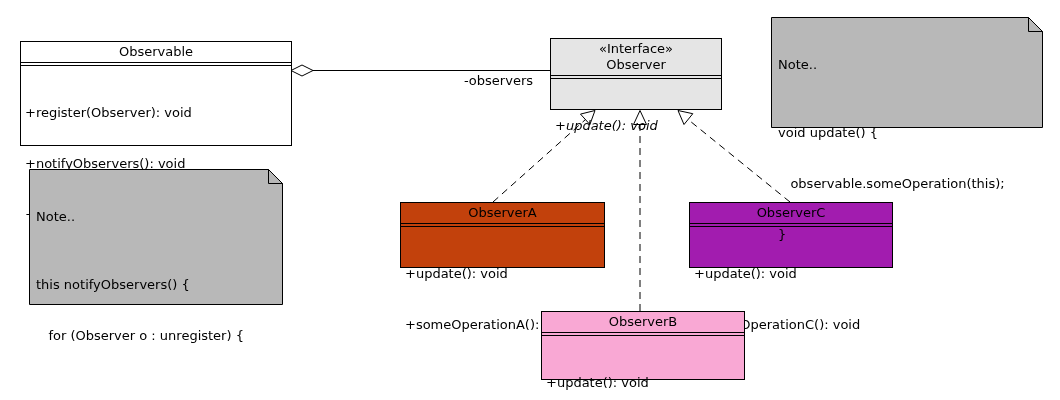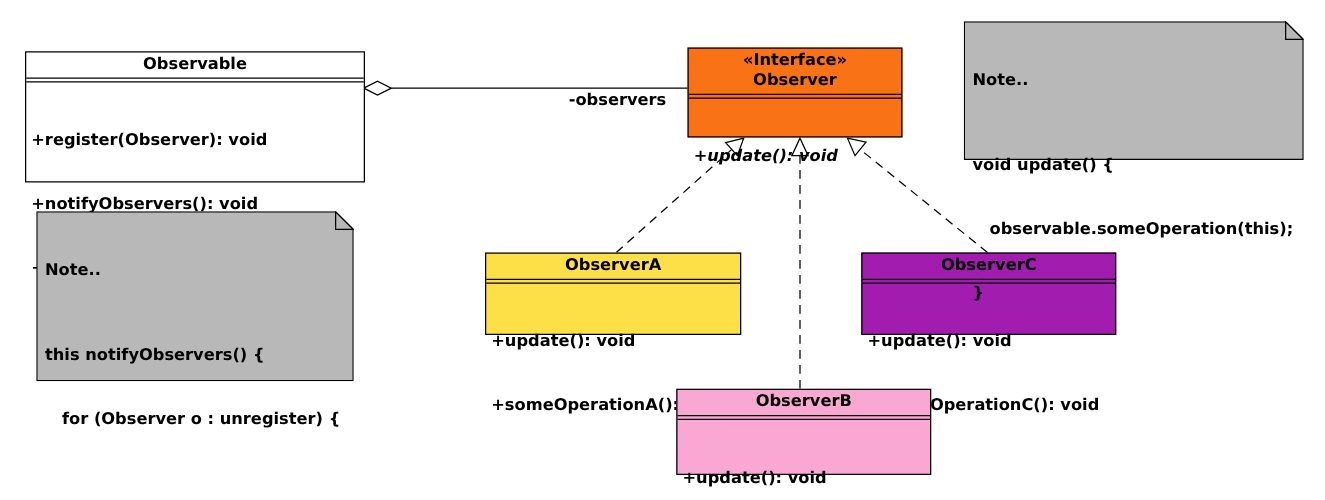--- a/index.html
+++ b/index.html
@@ -8,21 +8,20 @@
     background: #ffffff;
   }
   #canvas {
     position: relative;
     width: 1060px;
     height: 400px;
     background: #ffffff;
     font-family: "DejaVu Sans", sans-serif;
     color: #000;
     overflow: hidden;
-    font-weight: bold;
   }
   #relations {
     position: absolute;
     left: 0; top: 0;
     width: 1060px;
     height: 400px;
   }
   #relations line, #relations polygon {
     stroke: #000;
     stroke-width: 1;
@@ -108,32 +107,32 @@
     <div class="uml-attrs"></div>
     <div class="uml-methods">
       <div>+register(Observer): void</div>
       <div>+notifyObservers(): void</div>
       <div>+someOperation(Observer): void</div>
     </div>
   </div>
 
   <div class="assoc-label" style="left:433px; top:73px; width:100px;">-observers</div>
 
-  <div class="uml-class" style="left: 550px; top: 38px; width: 172px; height: 72px; background: #f97316;">
+  <div class="uml-class" style="left: 550px; top: 38px; width: 172px; height: 72px; background: #e5e5e5;">
     <div class="uml-title">
       <div>«Interface»</div>
       <div>Observer</div>
     </div>
     <div class="uml-attrs"></div>
     <div class="uml-methods">
       <div class="italic">+update(): void</div>
     </div>
   </div>
 
-  <div class="uml-class" style="left: 388px; top: 202px; width: 205px; height: 66px; background: #fde047;">
+  <div class="uml-class" style="left: 400px; top: 202px; width: 205px; height: 66px; background: #c2410c;">
     <div class="uml-title">ObserverA</div>
     <div class="uml-attrs"></div>
     <div class="uml-methods">
       <div>+update(): void</div>
       <div>+someOperationA(): void</div>
     </div>
   </div>
 
   <div class="uml-class" style="left: 689px; top: 202px; width: 204px; height: 66px; background: #a21caf;">
     <div class="uml-title">ObserverC</div>

